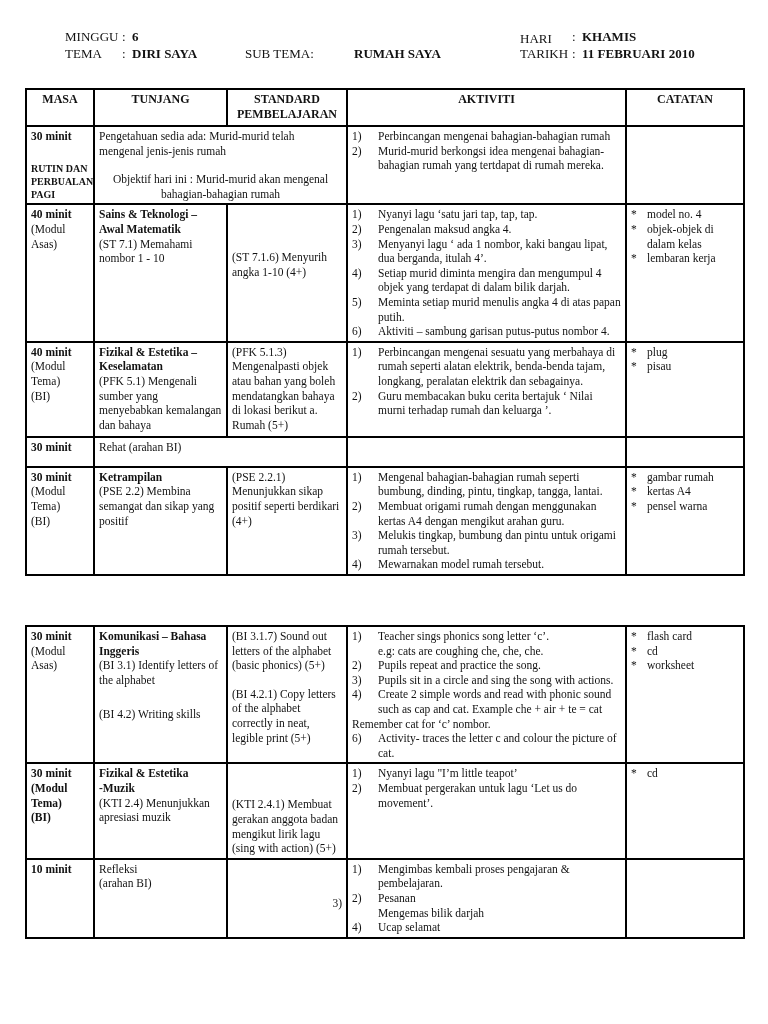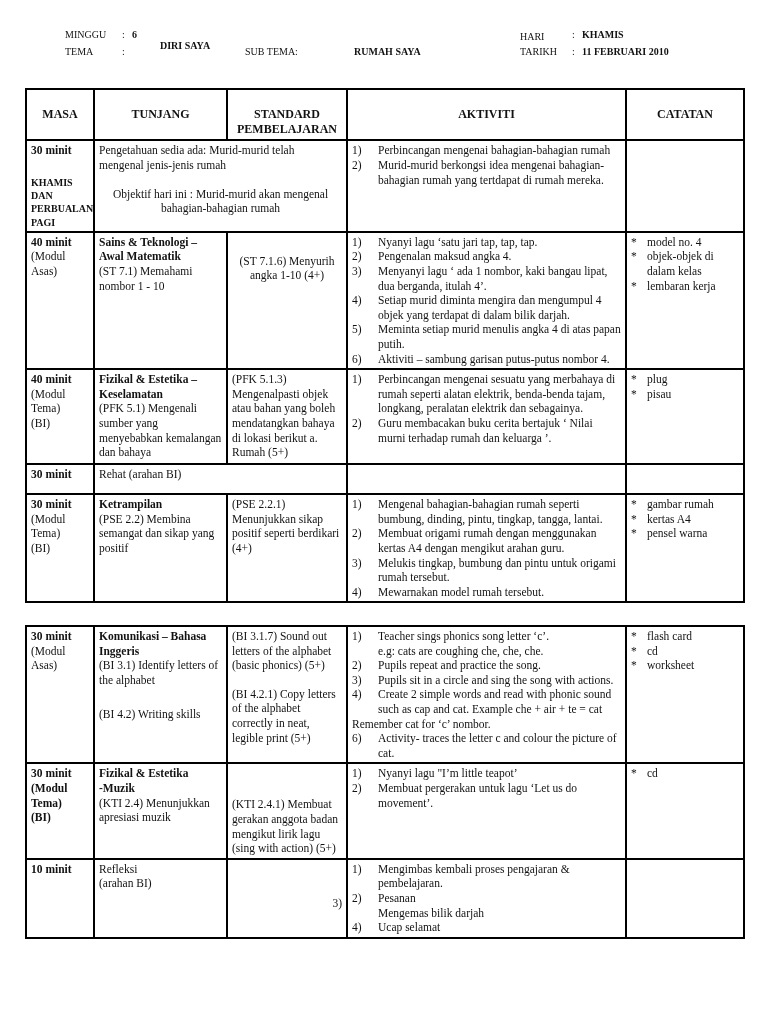--- a/index.html
+++ b/index.html
@@ -4,29 +4,29 @@
 <style>
   html,body { margin:0; padding:0; }
   body {
     width:768px; height:1024px; background:#ffffff; color:#121212;
     font-family:"Liberation Serif","DejaVu Serif",serif;
     -webkit-font-smoothing:antialiased;
   }
   .page { position:relative; width:768px; height:1024px; overflow:hidden; background:#fff; }
 
   
-  .doc-header { position:absolute; top:0; left:0; width:768px; height:80px; font-size:10px; }
+  .doc-header { position:absolute; top:0; left:0; width:768px; height:80px; font-size:13px; }
   .doc-header span { position:absolute; white-space:nowrap; }
   .hv { font-weight:bold; }
   .p-minggu-l { left:65px;  top:29px; }
   .p-minggu-c { left:122px; top:29px; }
   .p-minggu-v { left:132px; top:29px; }
   .p-tema-l   { left:65px;  top:46px; }
   .p-tema-c   { left:122px; top:46px; }
-  .p-tema-v   { left:132px; top:40px;margin-left:28px; }
+  .p-tema-v   { left:132px; top:46px; }
   .p-sub-l    { left:245px; top:46px; }
   .p-sub-v    { left:311px; top:46px;margin-left:43px; }
   .p-hari-l   { left:520px; top:31px; }
   .p-hari-c   { left:572px; top:29px; }
   .p-hari-v   { left:582px; top:29px; }
   .p-tarikh-l { left:520px; top:46px; }
   .p-tarikh-c { left:572px; top:46px; }
   .p-tarikh-v { left:582px; top:46px; }
 
   
@@ -40,21 +40,21 @@
   col.c-catatan  { width:118px; }
 
   th, td {
     border:2px solid #000;
     vertical-align:top;
     padding:2px 4px 2px 4px;
     font-size:11.5px;
     line-height:1.27;
     overflow:hidden;
   }
-  th { font-weight:bold; text-align:center; font-size:12px; padding-top:17px; }
+  th { font-weight:bold; text-align:center; font-size:12px; padding-top:2px; }
 
   #table1 thead tr            { height:37px; }
   #table1 tbody tr:nth-child(1){ height:75px; }
   #table1 tbody tr:nth-child(2){ height:130px; }
   #table1 tbody tr:nth-child(3){ height:95px; }
   #table1 tbody tr:nth-child(4){ height:30px; }
   #table1 tbody tr:nth-child(5){ height:100px; }
   #table2 tbody tr:nth-child(1){ height:130px; }
   #table2 tbody tr:nth-child(2){ height:72px; }
   #table2 tbody tr:nth-child(3){ height:68px; }
@@ -108,21 +108,21 @@
           <th>TUNJANG</th>
           <th>STANDARD PEMBELAJARAN</th>
           <th>AKTIVITI</th>
           <th>CATATAN</th>
         </tr>
       </thead>
       <tbody>
         <tr>
           <td>
             <div class="line b">30 minit</div>
-            <div class="line small" style="margin-top: 18px;">KHAMIS DAN PERBUALAN PAGI</div>
+            <div class="line small" style="margin-top: 18px;">RUTIN DAN PERBUALAN PAGI</div>
           </td>
           <td colspan="2">
             <div class="line">Pengetahuan sedia ada: Murid-murid telah mengenal jenis-jenis rumah</div>
             <div class="line" style="margin-top: 14px; text-align: center;">Objektif hari ini : Murid-murid akan mengenal bahagian-bahagian rumah</div>
           </td>
           <td>
             <div class="line flex">
               <span class="num">1)</span>
               <span class="txt">Perbincangan mengenai bahagian-bahagian rumah</span>
             </div>
@@ -136,21 +136,21 @@
         <tr>
           <td>
             <div class="line b">40 minit</div>
             <div class="line">(Modul Asas)</div>
           </td>
           <td>
             <div class="line b">Sains &amp; Teknologi – Awal Matematik</div>
             <div class="line">(ST 7.1) Memahami nombor 1 - 10</div>
           </td>
           <td>
-            <div class="line" style="margin-top: 19px; text-align: center;">(ST 7.1.6) Menyurih angka 1-10 (4+)</div>
+            <div class="line" style="margin-top: 43px;">(ST 7.1.6) Menyurih angka 1-10 (4+)</div>
           </td>
           <td>
             <div class="line flex">
               <span class="num">1)</span>
               <span class="txt">Nyanyi lagu ‘satu jari tap, tap, tap.</span>
             </div>
             <div class="line flex">
               <span class="num">2)</span>
               <span class="txt">Pengenalan maksud angka 4.</span>
             </div>

